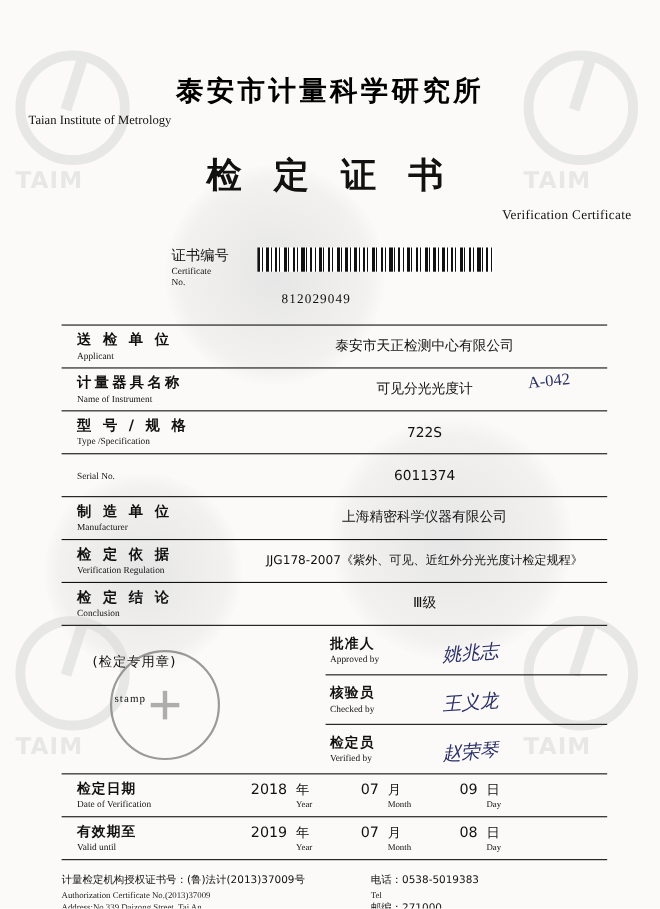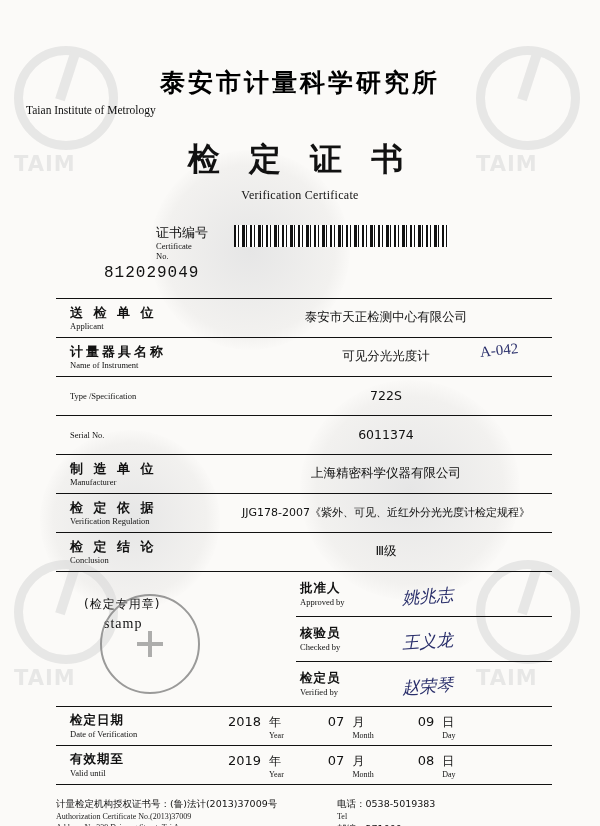--- a/index.html
+++ b/index.html
@@ -55,40 +55,39 @@
   .org-en{
     font-size:11.5px;margin-top:5px;color:#111;
     font-family:"Liberation Serif",serif;
   }
   .title-cn{
     text-align:center;font-size:32px;font-weight:bold;letter-spacing:9px;
     margin-top:22px;
     font-family:"DejaVu Sans","Liberation Sans",sans-serif;
   }
   .title-en{
-    text-align:center;font-size:12px;margin-top:6px;letter-spacing:.3px;
+    text-align:right;font-size:12px;margin-top:6px;letter-spacing:.3px;
   }
   
   .certno{
     display:flex;align-items:flex-start;
     margin:22px 0 0 130px;
   }
   .certno .lbl-cn{font-size:13px;font-family:"DejaVu Sans",sans-serif;line-height:1.2;}
   .certno .lbl-en{font-size:8.5px;line-height:1.2;}
   .certno .labels{width:74px;}
   .barcode{
     height:22px;width:215px;margin-left:4px;
     background:repeating-linear-gradient(90deg,
       #111 0 2px, #fff 2px 4px, #111 4px 5px, #fff 5px 8px,
       #111 8px 11px, #fff 11px 12px, #111 12px 13px, #fff 13px 16px);
   }
   .barcode-num{
-    font-size:16px;text-align:left;width:215px;margin-left:78px;margin-top:3px;
+    font-size:12px;text-align:right;width:215px;margin-left:78px;margin-top:3px;
     letter-spacing:1px;
-    font-family:Liberation Mono, monospace;
   }
   
   .tbl{
     margin:16px 22px 0 30px;
     border-top:1.4px solid #111;
     border-bottom:1.4px solid #111;
   }
   .row{
     display:flex;align-items:center;
     border-bottom:1px solid #111;
@@ -119,21 +118,21 @@
   .sigwrap{
     display:flex;margin:0 22px 0 30px;border-bottom:1.4px solid #111;
   }
   .stamp-col{
     width:230px;position:relative;padding:10px 0 12px 10px;
   }
   .stamp-label{
     font-size:12px;font-family:"DejaVu Sans",sans-serif;
     margin:14px 0 0 18px;letter-spacing:1px;
   }
-  .stamp-label .en{font-size:14px;font-family:"Liberation Serif",serif;display:block;margin-top:3px;margin-left:20px;}
+  .stamp-label .en{font-size:10px;font-family:"Liberation Serif",serif;display:block;margin-top:20px;margin-left:20px;}
   .stamp-circle{
     position:absolute;left:44px;top:22px;width:96px;height:96px;
     border-radius:50%;border:2px solid #7a7a7a;opacity:.75;
   }
   .stamp-circle:before{
     content:"";position:absolute;left:50%;top:50%;
     width:26px;height:26px;margin:-13px 0 0 -13px;
     background:
       linear-gradient(#7a7a7a,#7a7a7a) center/100% 4px no-repeat,
       linear-gradient(#7a7a7a,#7a7a7a) center/4px 100% no-repeat;
@@ -238,20 +237,21 @@
           <div class="en">Name of Instrument</div>
         </div>
         <div class="rvalue">
           <span>可见分光光度计</span>
           <span class="handwrite">A-042</span>
         </div>
       </div>
 
       <div class="row">
         <div class="rlabel">
+          <div class="cn">型 号 / 规 格</div>
           <div class="en">Type /Specification</div>
         </div>
         <div class="rvalue">722S</div>
       </div>
 
       <div class="row">
         <div class="rlabel">
           <div class="en">Serial No.</div>
         </div>
         <div class="rvalue">6011374</div>

